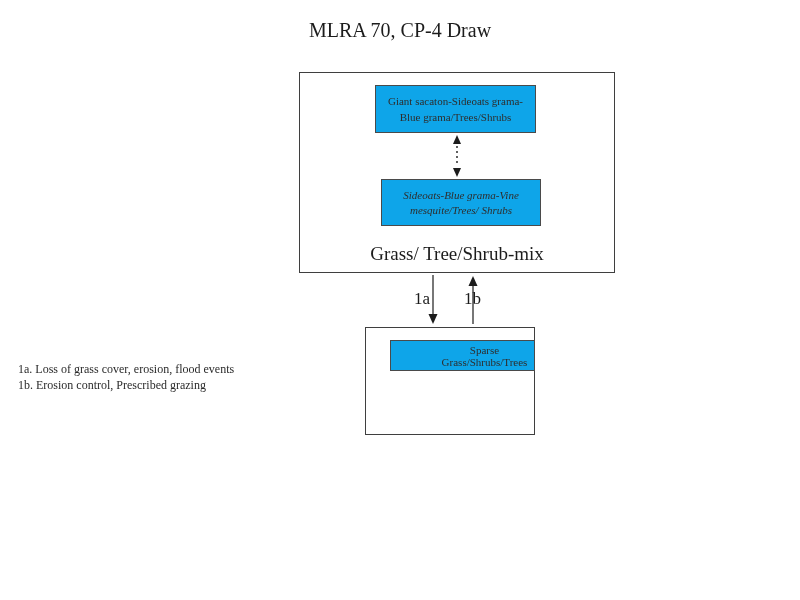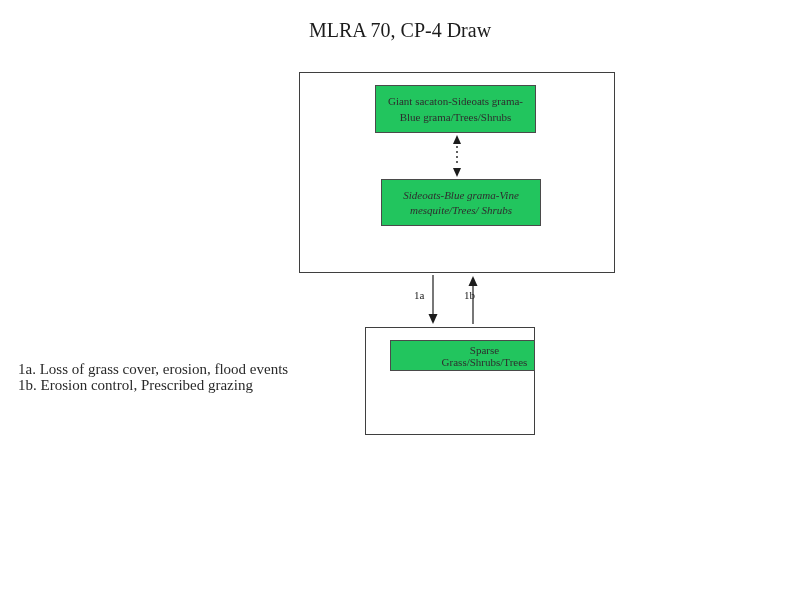--- a/index.html
+++ b/index.html
@@ -39,21 +39,21 @@
   }
   .state-box.gullied {
     left: 365px;
     top: 327px;
     width: 170px;
     height: 108px;
   }
   .community-box {
     position: absolute;
     border: 1px solid #4a4a4a;
-    background: #22c55e;
+    background: #0ea5e9;
     box-sizing: border-box;
     display: flex;
     flex-direction: column;
     justify-content: center;
     align-items: center;
     text-align: center;
     font-size: 11px;
     color: #2e2e2e;
   }
   .community-box.c1 {
@@ -105,37 +105,37 @@
     height: 42px;
   }
   .transition-arrows {
     left: 405px;
     top: 275px;
     width: 100px;
     height: 50px;
   }
   .transition-label {
     position: absolute;
-    font-size: 11px;
+    font-size: 17px;
     color: #1c1c1c;
   }
   .transition-label.t1a {
     left: 414px;
     top: 289px;
   }
   .transition-label.t1b {
     left: 464px;
     top: 289px;
     text-align: center;
   }
   .legend {
     position: absolute;
     left: 18px;
     top: 362px;
-    font-size: 15px;
+    font-size: 12px;
     line-height: 15.5px;
     color: #2a2a2a;
   }
 </style>
 </head>
 <body>
 
 <div class="page">
 
   <div class="title">MLRA 70, CP-4 Draw</div>
@@ -151,20 +151,21 @@
     <polygon points="8,0 4,9 12,9" fill="#1c1c1c"></polygon>
     <line x1="8" y1="11" x2="8" y2="31" stroke="#3a3a3a" stroke-width="1.6" stroke-dasharray="2,3"></line>
     <polygon points="8,42 4,33 12,33" fill="#1c1c1c"></polygon>
   </svg>
 
   <div class="community-box c2">
     <span>Sideoats-Blue grama-Vine</span>
     <span>mesquite/Trees/ Shrubs</span>
   </div>
 
+  <div class="state-label grass-label">Grass/ Tree/Shrub-mix</div>
 
   <svg class="arrow-svg transition-arrows" viewBox="0 0 100 50" width="100" height="50">
     <g>
       <line x1="28" y1="0" x2="28" y2="41" stroke="#555555" stroke-width="1.6"></line>
       <polygon points="28,49 23.5,39 32.5,39" fill="#1c1c1c"></polygon>
     </g>
     <g>
       <line x1="68" y1="49" x2="68" y2="9" stroke="#555555" stroke-width="1.6"></line>
       <polygon points="68,1 63.5,11 72.5,11" fill="#1c1c1c"></polygon>
     </g>

